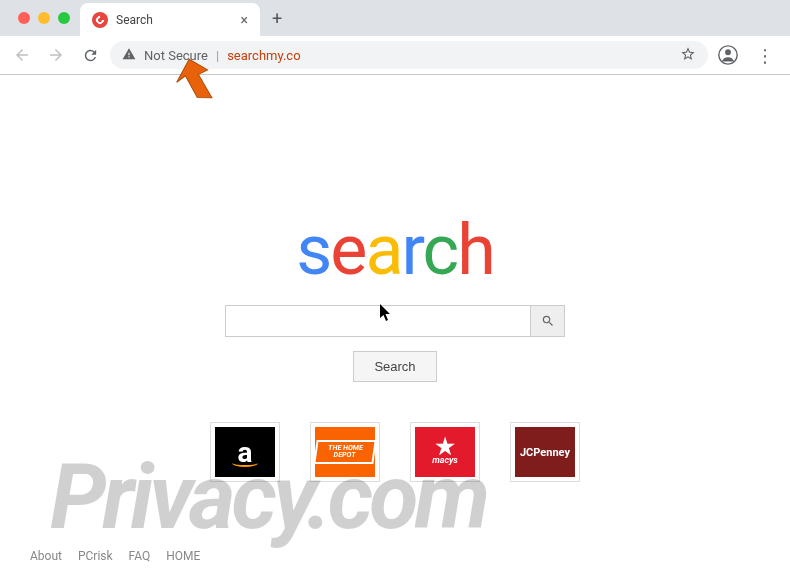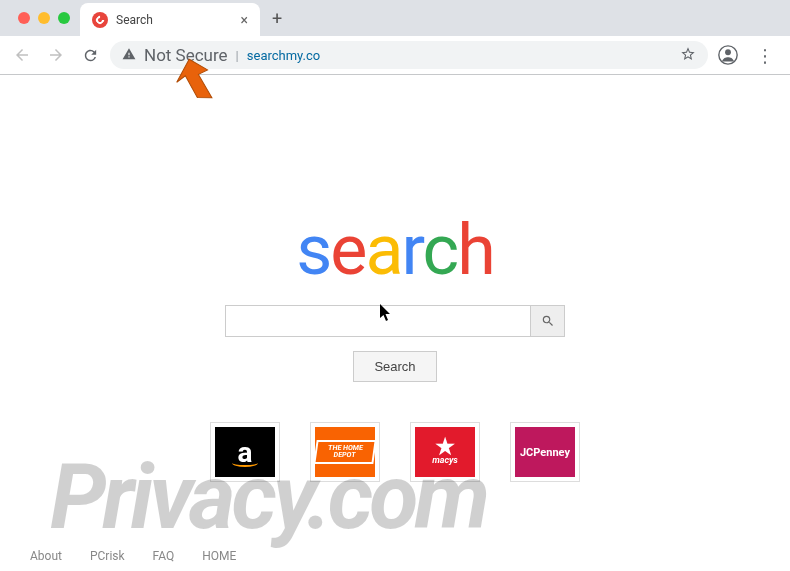--- a/index.html
+++ b/index.html
@@ -100,23 +100,23 @@
       height: 28px;
       background: #f1f3f4;
       border-radius: 14px;
       display: flex;
       align-items: center;
       padding: 0 12px;
       gap: 8px;
       font-size: 13px;
     }
     .security-icon { color: #5f6368; }
-    .not-secure { color: #5f6368; font-size: 17px; }
+    .not-secure { color: #5f6368; font-size: 13px; }
     .url-separator { color: #9aa0a6; }
-    .url-text { color: #0369a1; }
+    .url-text { color: #c2410c; }
     .star-btn { margin-left: auto; color: #5f6368; }
     .profile-svg { display: block; }
     .menu-dots { color: #5f6368; font-size: 18px; padding: 0 8px; cursor: pointer; }
     
     .page-content {
       display: flex;
       flex-direction: column;
       align-items: center;
       padding-top: 140px;
       position: relative;
@@ -206,28 +206,28 @@
       position: absolute;
       bottom: 10px;
       left: 50%;
       transform: translateX(-50%);
     }
     .tile-hd { background: #f96302; }
     .tile-hd-box { border: 2px solid #fff; padding: 3px 2px; font-size: 7px; line-height: 1; transform: skewX(-8deg); }
     .tile-macys { background: #e21a2c; }
     .tile-macys-star { font-size: 22px; line-height: 0.7; }
     .tile-macys-text { font-size: 9px; font-style: italic; }
-    .tile-jcp { background: #be185d; font-size: 11px; }
+    .tile-jcp { background: #7f1d1d; font-size: 11px; }
     
     .footer-links {
       position: absolute;
       bottom: 8px;
       left: 30px;
       display: flex;
-      gap: 28px;
+      gap: 16px;
       font-size: 12px;
       color: #888;
     }
     .footer-links span { cursor: pointer; }
     
     .cursor-arrow {
       position: absolute;
       left: 380px;
       top: 304px;
       font-size: 14px;

